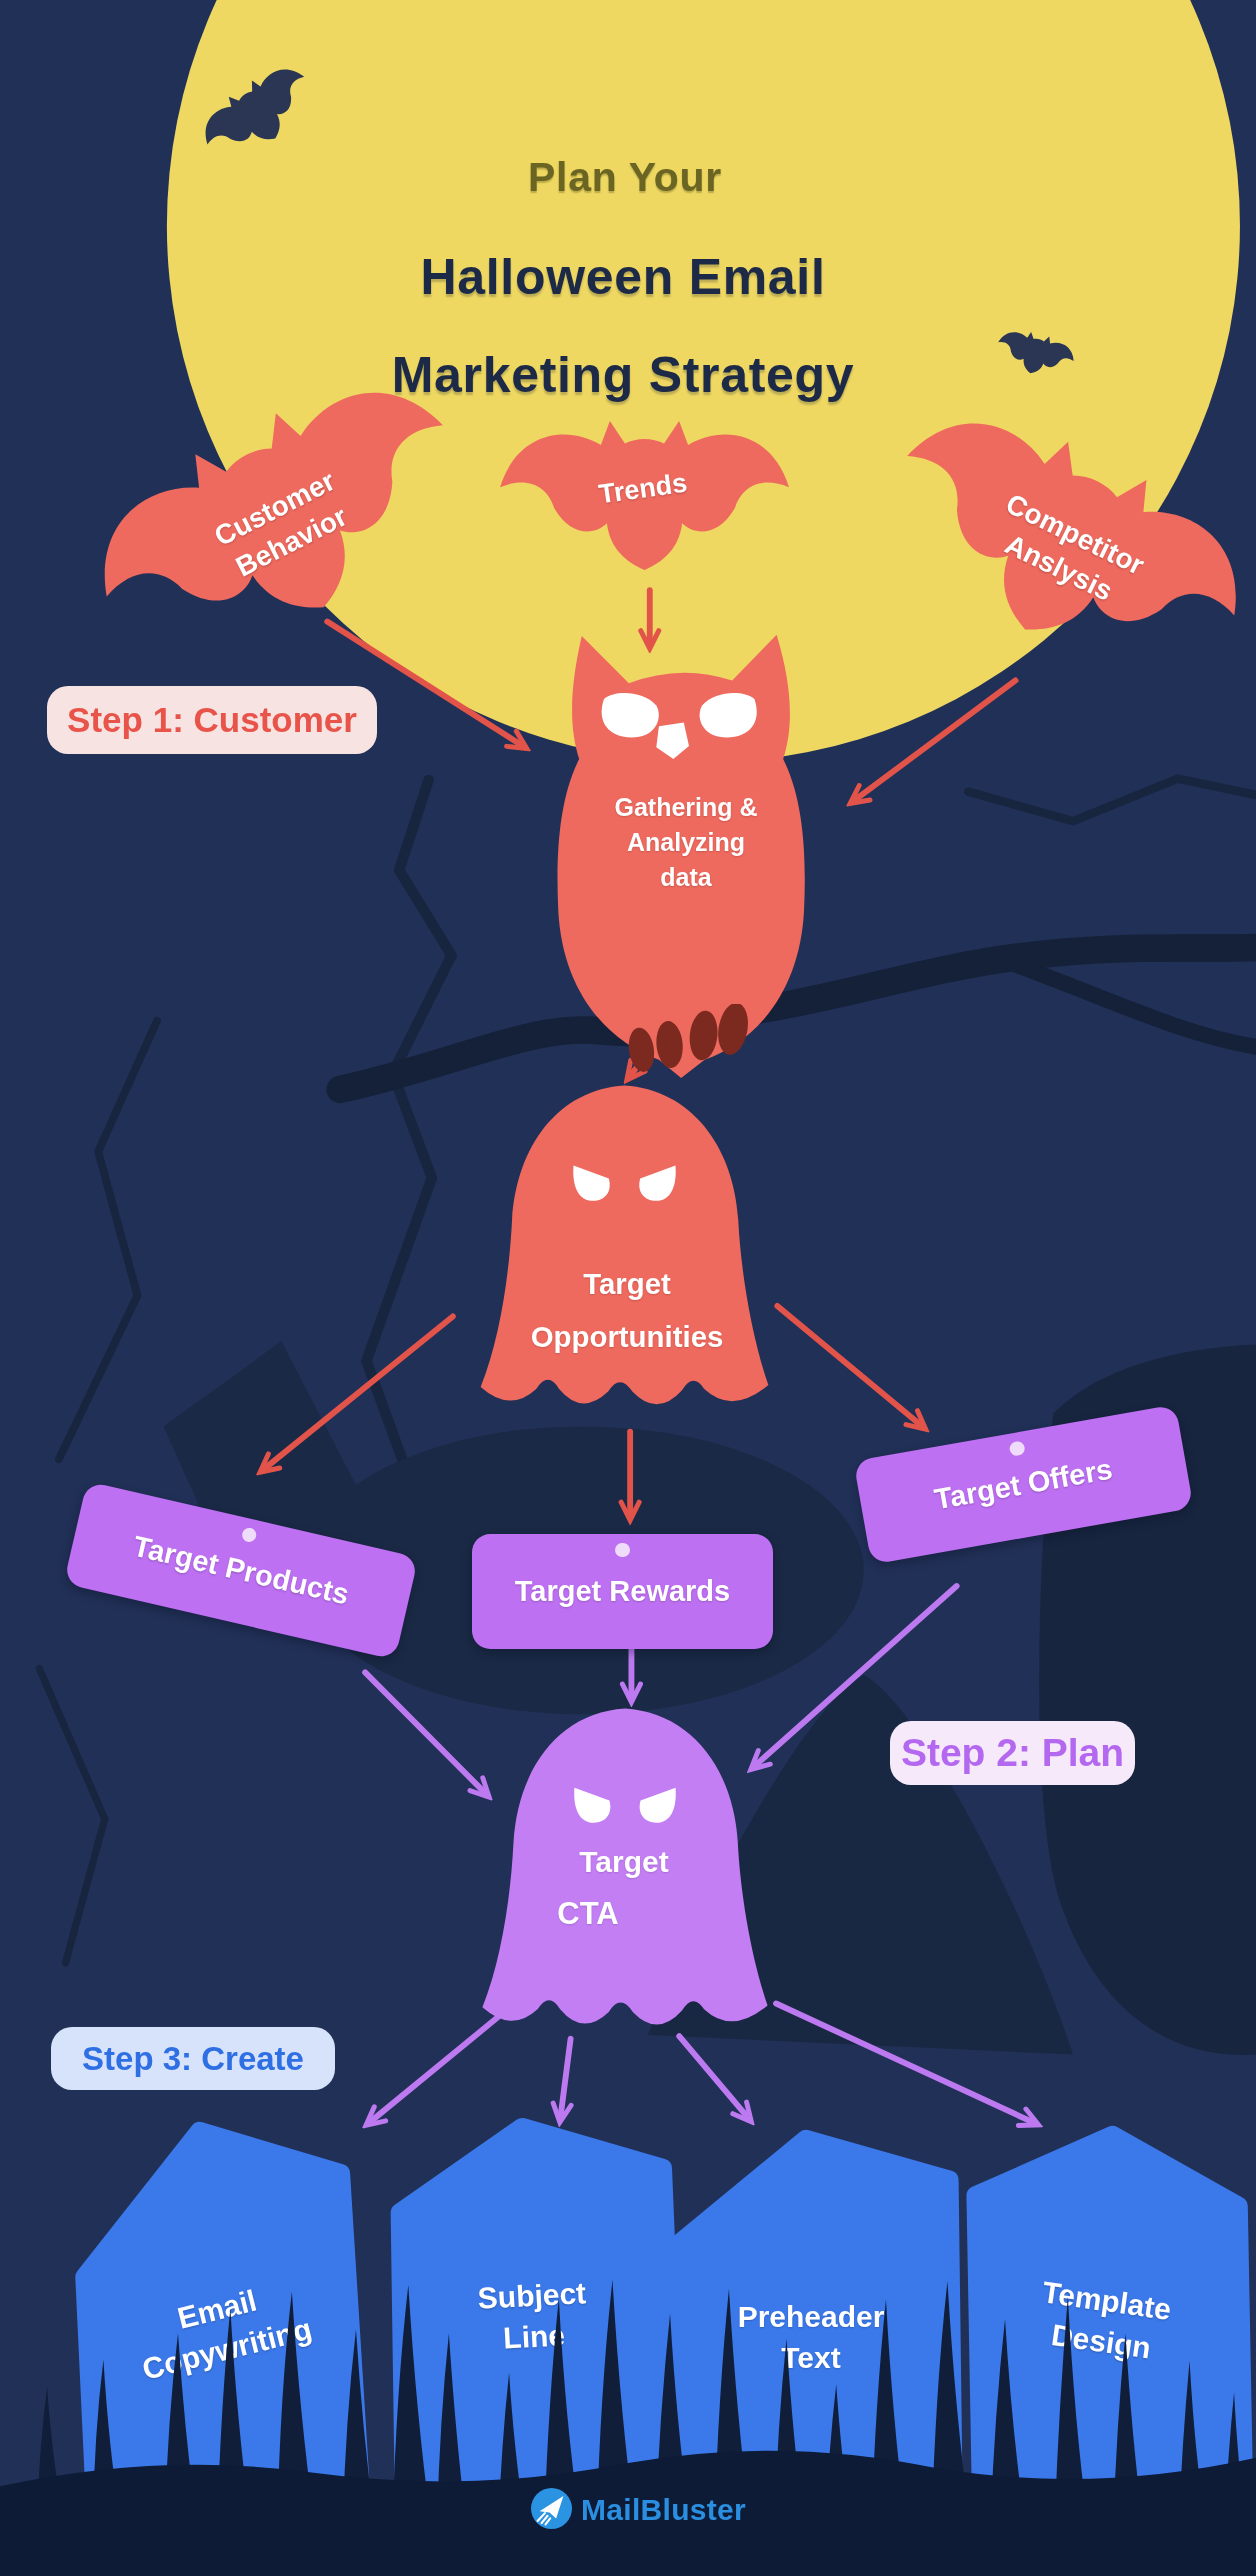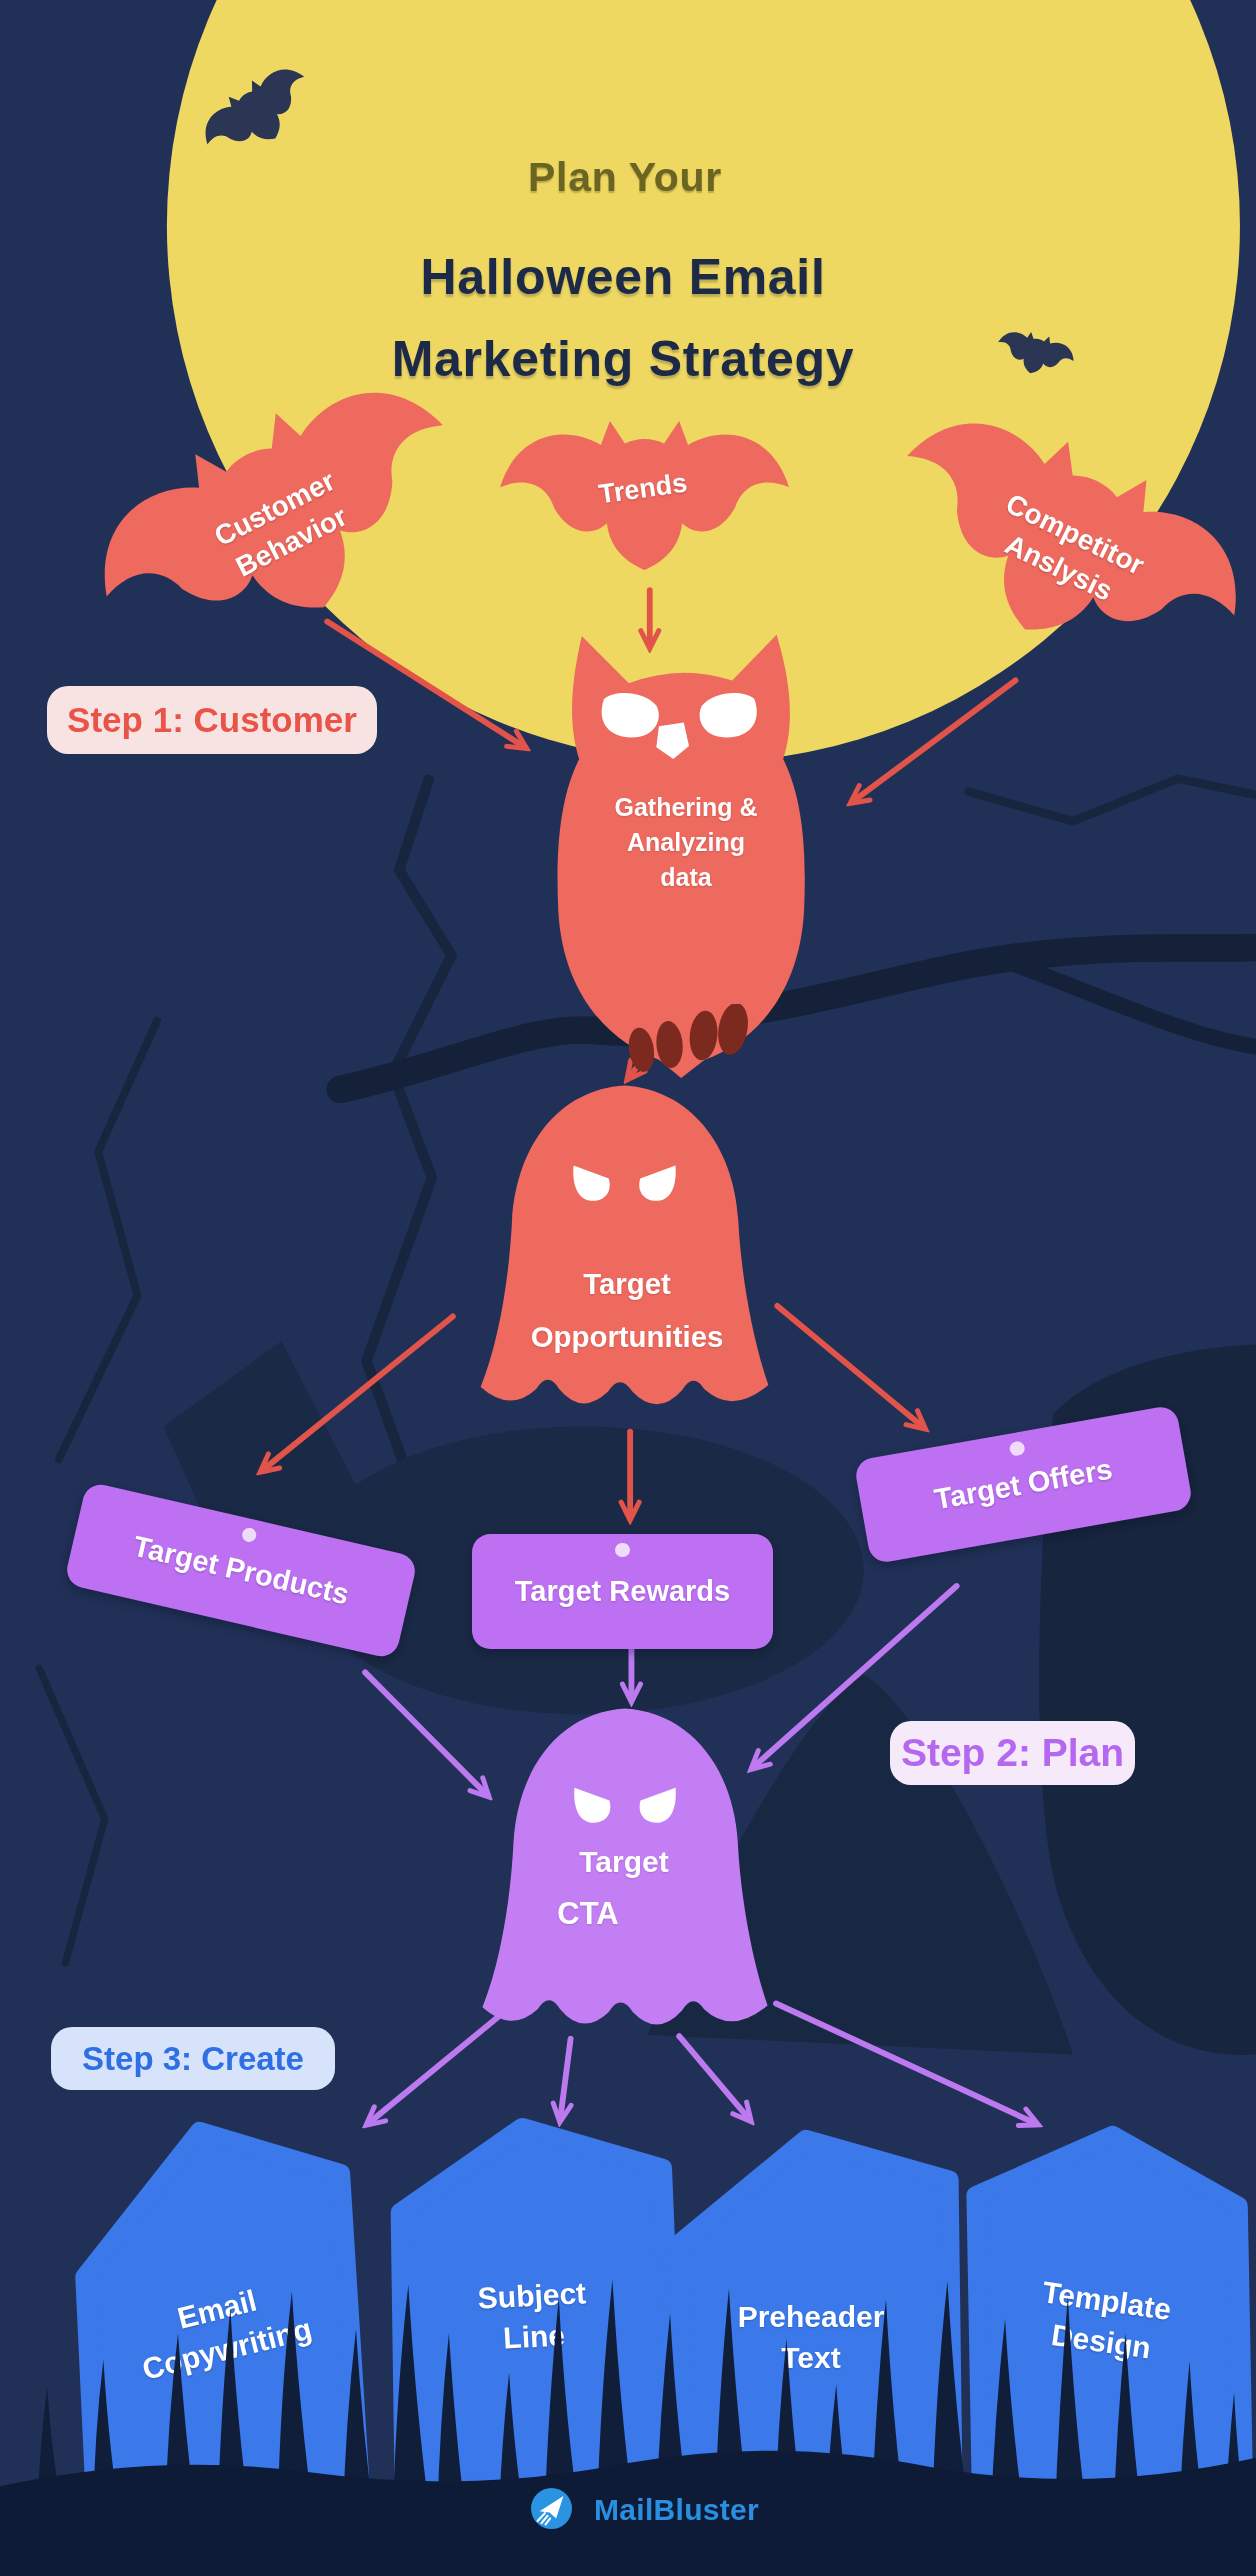--- a/index.html
+++ b/index.html
@@ -105,21 +105,21 @@
       <path d="M1462,2424 L1150,2702" marker-end="url(#ah-pur)"></path>
       <path d="M762,3082 L562,3246" marker-end="url(#ah-pur)"></path>
       <path d="M872,3116 L856,3240" marker-end="url(#ah-pur)"></path>
       <path d="M1038,3112 L1146,3240" marker-end="url(#ah-pur)"></path>
       <path d="M1186,3062 L1584,3246" marker-end="url(#ah-pur)"></path>
     </g>
   </svg>
 
   <div class="tc title1" style="left:625px;top:178px;">Plan Your</div>
   <div class="tc title23" style="left:623px;top:278px;">Halloween Email</div>
-  <div class="tc title23" style="left:623px;top:360px;">Marketing Strategy</div>
+  <div class="tc title23" style="left:623px;top:376px;">Marketing Strategy</div>
 
   <svg class="abs" viewBox="0 0 400 230" style="left:85px;top:411px;width:393px;height:226px;transform:rotate(-27deg);color:#ee695e;">
       <use href="#bat-shape"></use>
     </svg>
   <svg class="abs" viewBox="0 0 400 230" style="left:494px;top:412px;width:301px;height:173px;color:#ee695e;">
       <use href="#bat-shape"></use>
     </svg>
   <svg class="abs" viewBox="0 0 400 230" style="left:875px;top:439px;width:379px;height:219px;transform:rotate(26deg);color:#ee695e;">
       <use href="#bat-shape"></use>
     </svg>
@@ -252,16 +252,16 @@
   <div class="logo-circle" style="left:531px;top:2488px;">
     <svg viewBox="0 0 62 62" width="41" height="41">
       <path d="M13,35 L49,12 L38,46 L28,37 Z" fill="#ffffff"></path>
       <g stroke="#ffffff" stroke-width="3.2" stroke-linecap="round">
         <path d="M10,50 L21,38"></path>
         <path d="M16,53 L25,42"></path>
         <path d="M22,55 L29,46"></path>
       </g>
     </svg>
   </div>
-  <div class="brand" style="left:594px;top:2491px;line-height:37px;text-align:right;">MailBluster</div>
+  <div class="brand" style="left:581px;top:2491px;line-height:37px;text-align:right;">MailBluster</div>
 
 </div>
 
 
 </body></html>

